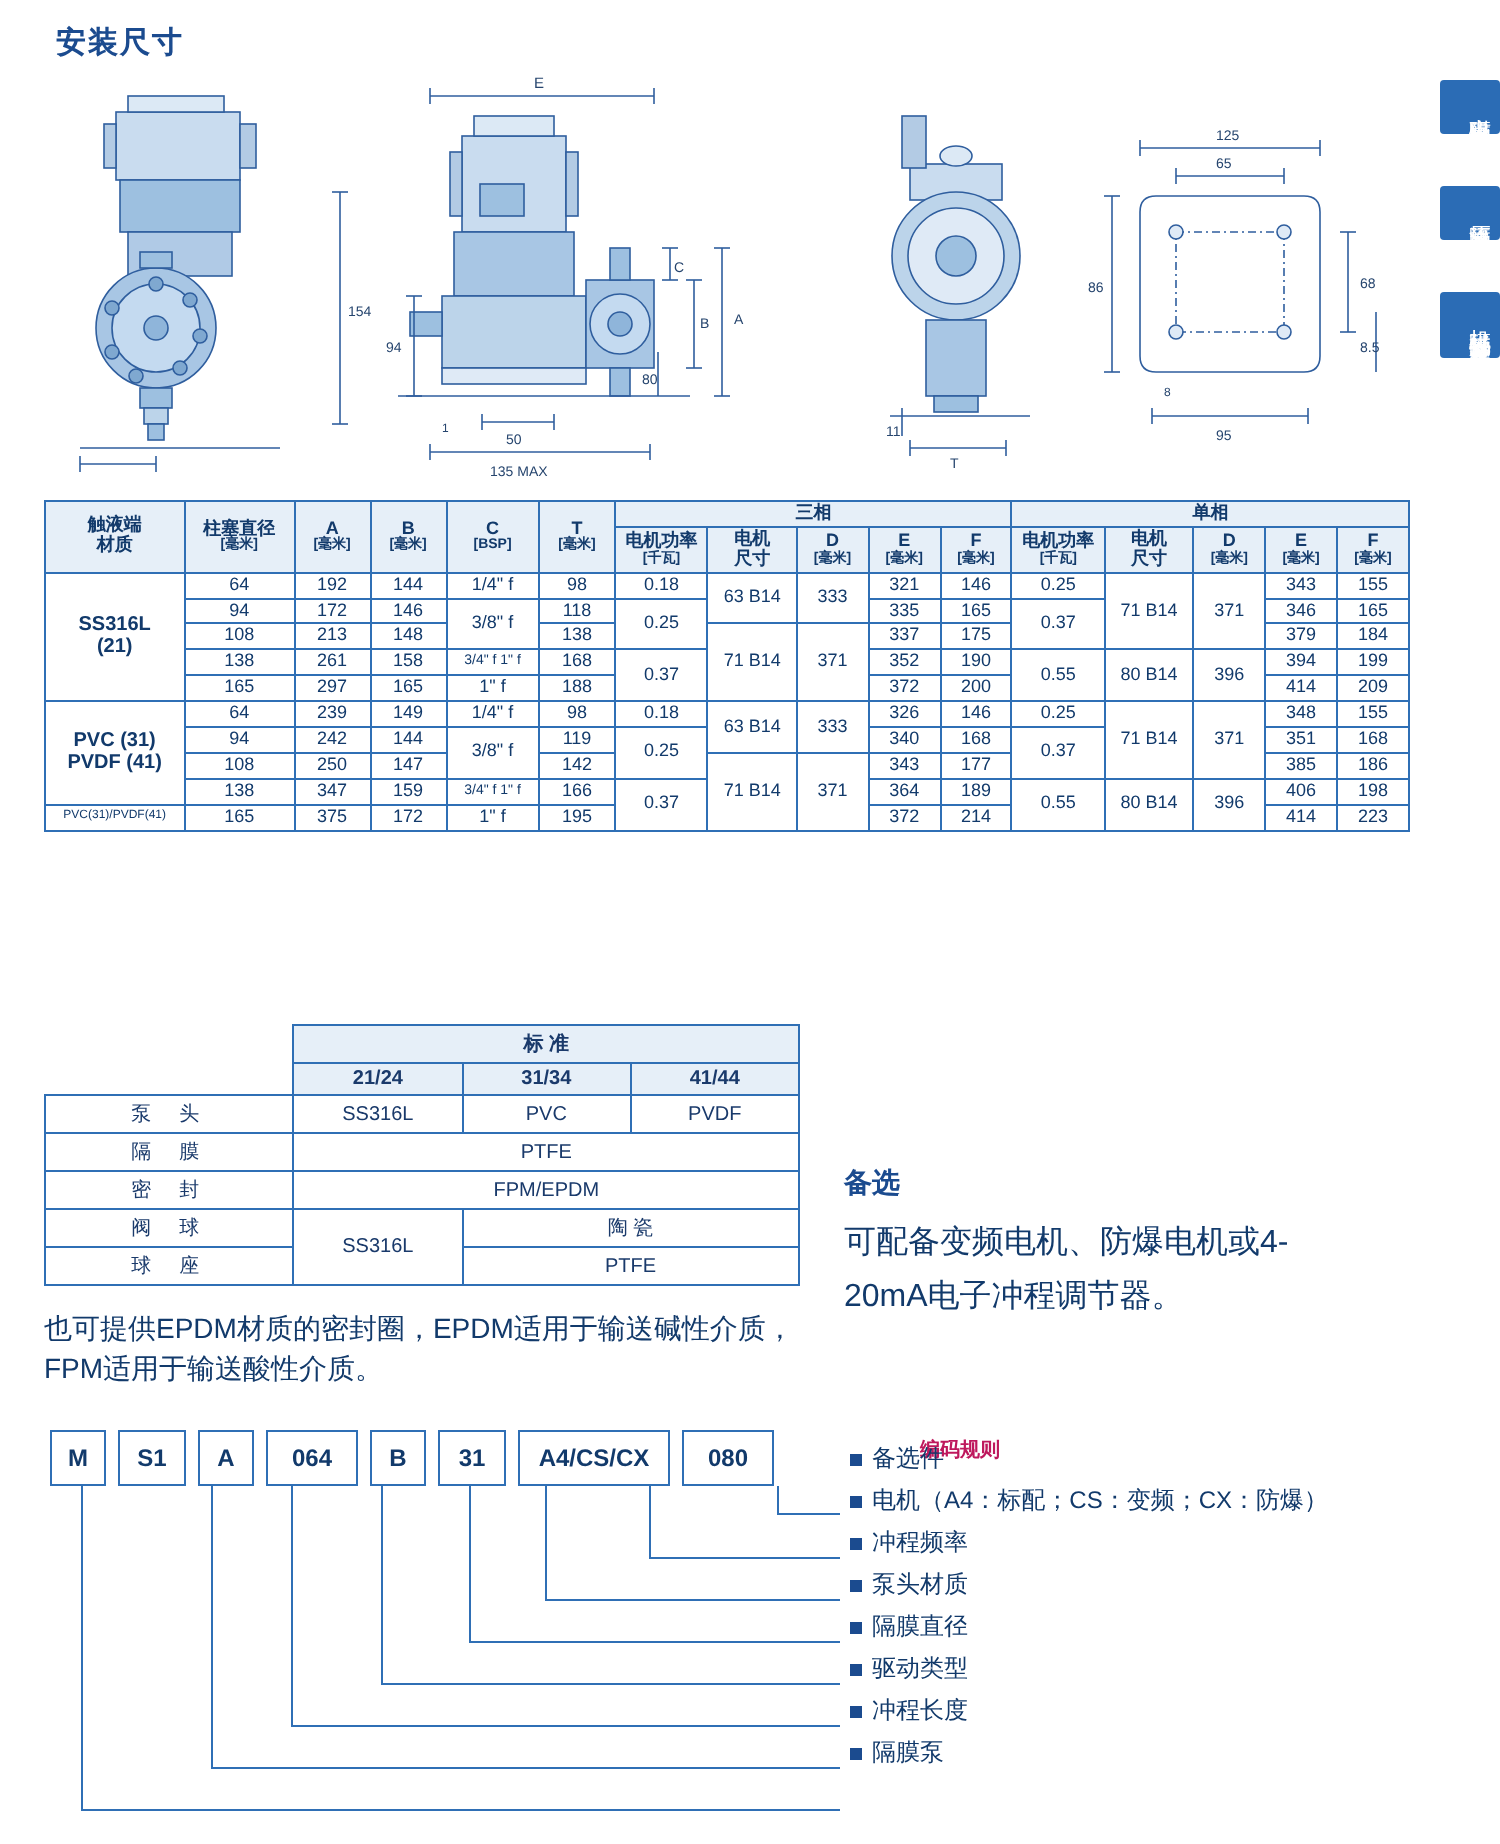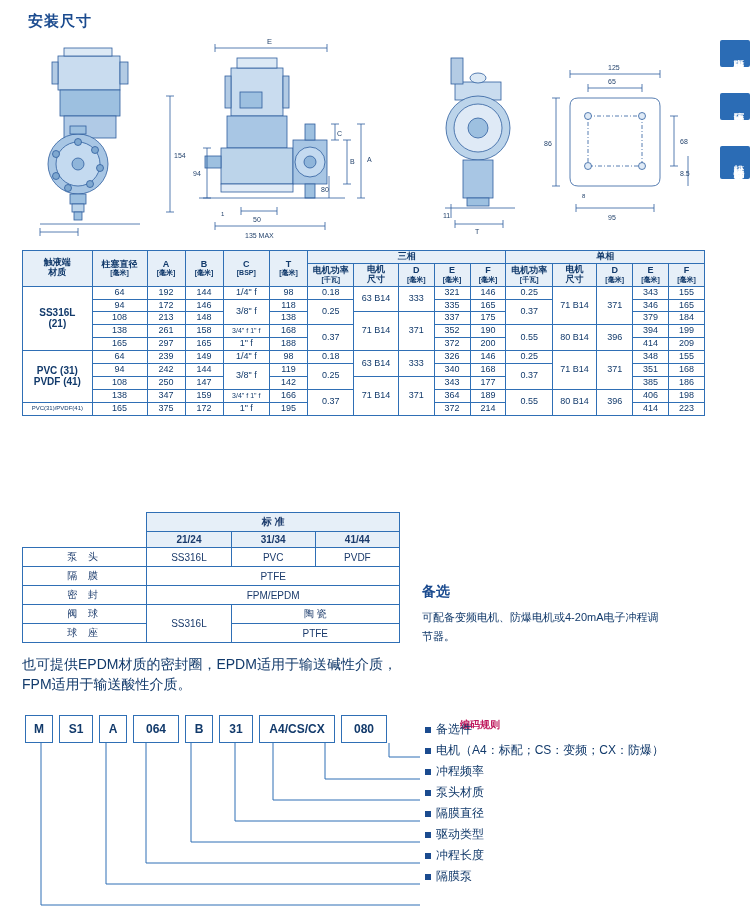--- a/index.html
+++ b/index.html
@@ -57,29 +57,29 @@
 
   
   .tbl2 {
     position:absolute; left:22px; top:512px;
     width:378px; font-size:10px;
   }
   .tbl2 th, .tbl2 td {
     border:1px solid #2f6fb5; text-align:center; padding:2px 0; font-weight:normal;
   }
   .tbl2 th { background:#e6eff8; font-weight:bold; }
-  .tbl2 td.rowlbl { letter-spacing:4px; }
+  .tbl2 td.rowlbl { letter-spacing:4px;font-family:Liberation Mono, monospace; }
 
   .note {
     position:absolute; left:22px; top:655px; width:390px;
     font-size:14px; color:#123a6b; line-height:1.4;
   }
 
   .beixuan-title { position:absolute; left:422px; top:583px; font-size:14px; font-weight:bold; color:#1b4b8f; }
-  .beixuan-text { position:absolute; left:422px; top:608px; width:240px; font-size:11px; line-height:1.7; color:#123a6b; }
+  .beixuan-text { position:absolute; left:422px; top:608px; width:240px; font-size:16px; line-height:1.7; color:#123a6b; }
 
   
   .code-title { position:absolute; left:428px; top:718px; font-size:10px; font-weight:bold; color:#be185d;margin-left:32px; }
   .codebar { position:absolute; left:25px; top:715px; display:flex; }
   .codebox {
     border:1px solid #2f6fb5; background:#fff;
     height:28px; min-width:30px;
     display:flex; align-items:center; justify-content:center;
     font-size:12px; font-weight:bold; color:#123a6b;
     margin-right:6px; padding:0 6px;

